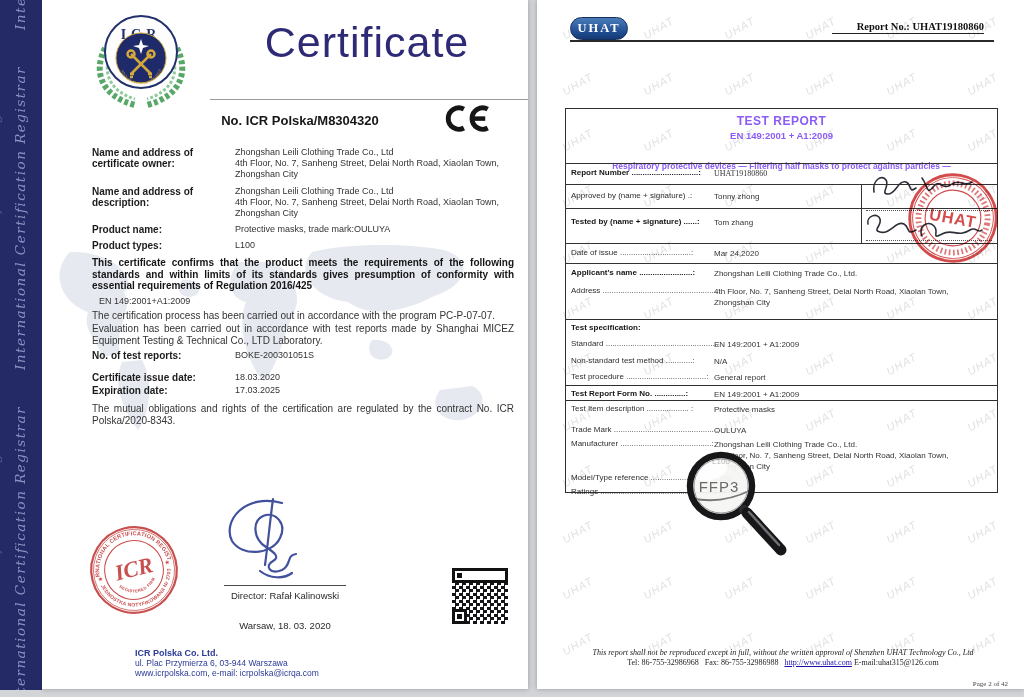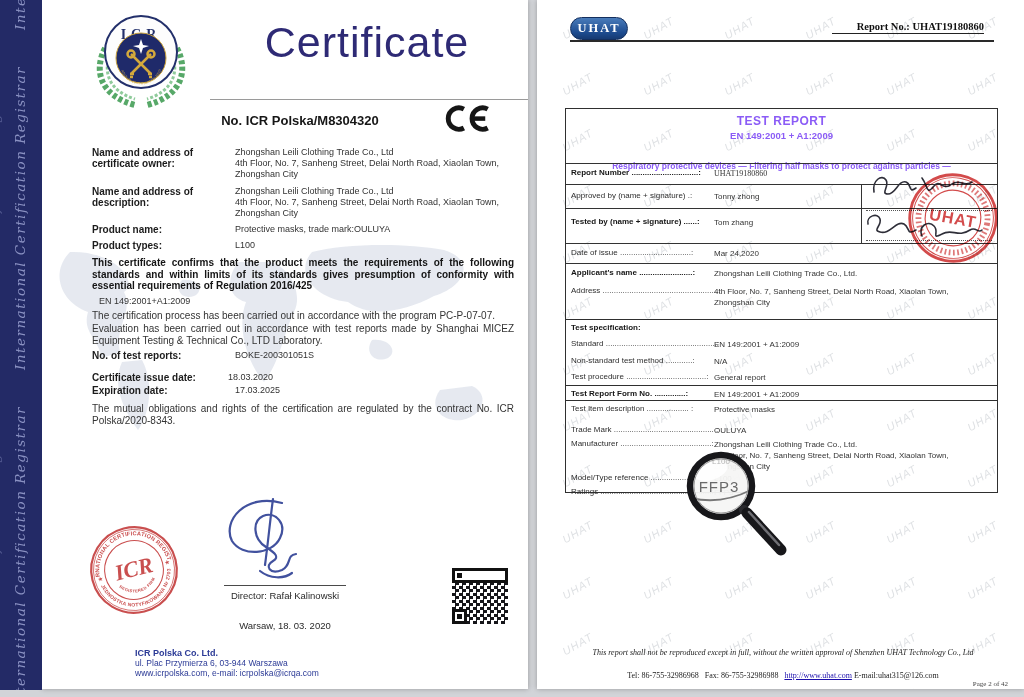--- a/index.html
+++ b/index.html
@@ -73,21 +73,21 @@
   .tbl-head .t1 { font-size:12px; letter-spacing:.5px; }
   .tbl-head .t2 { font-size:9.5px; margin-top:2px; }
   .tbl-head .t3 { font-size:8.5px; margin-top:20px; line-height:10.5px; }
 
   .sig-overlay { position:absolute; left:295px; top:75px; width:136.5px; height:59px;
     border-left:1px solid #333; z-index:2; }
   .dotline { position:absolute; border-top:1.5px dotted #555; }
 
   .foot-r { font-family:"Liberation Serif", serif; color:#222; text-align:center; }
   .foot-r .n { font-style:italic; font-size:8px; }
-  .foot-r .c { font-size:8px; margin-top:14px; }
+  .foot-r .c { font-size:8px; margin-top:1px; }
   .link { color:#1a0dab; text-decoration:underline; }
   .page-info { font-family:"Liberation Serif", serif; font-size:7px; color:#444; }
 </style>
 </head>
 <body>
 
 <div class="screen">
 
   <div class="sidebar">
     <div class="sb-col ghost">
@@ -170,21 +170,21 @@
 
     <div class="abs para b" style="left:50px; top:257px; width:422px;">This certificate confirms that the product meets the requirements of the following standards and within limits of its standards gives presumption of conformity with essential requirements of Regulation 2016/425</div>
     <div class="abs val" style="left:57px; top:296px;">EN 149:2001+A1:2009</div>
     <div class="abs para" style="left:50px; top:310px; width:422px;">The certification process has been carried out in accordance with the program PC-P-07-07.</div>
     <div class="abs para" style="left:50px; top:323px; width:422px;">Evaluation has been carried out in accordance with test reports made by Shanghai MICEZ Equipment Testing &amp; Technical Co., LTD Laboratory.</div>
 
     <div class="abs lbl" style="left:50px; top:350px;">No. of test reports:</div>
     <div class="abs val" style="left:193px; top:350px;">BOKE-200301051S</div>
 
     <div class="abs lbl" style="left:50px; top:372px;">Certificate issue date:</div>
-    <div class="abs val" style="left:186px; top:372px;">18.03.2020</div>
+    <div class="abs val" style="left:193px; top:372px;">18.03.2020</div>
 
     <div class="abs lbl" style="left:50px; top:385px;">Expiration date:</div>
     <div class="abs val" style="left:193px; top:385px;">17.03.2025</div>
 
     <div class="abs para" style="left:50px; top:403px; width:422px;">The mutual obligations and rights of the certification are regulated by the contract No. ICR Polska/2020-8343.</div>
 
     <svg class="abs" style="left:43px; top:521px; transform:rotate(-14deg); opacity:.9;" width="98" height="98" viewBox="0 0 110 110">
       <g fill="none" stroke="#c43c3c">
         <circle cx="55" cy="55" r="48" stroke-width="2.5"></circle>
         <circle cx="55" cy="55" r="45.5" stroke-width=".8"></circle>

